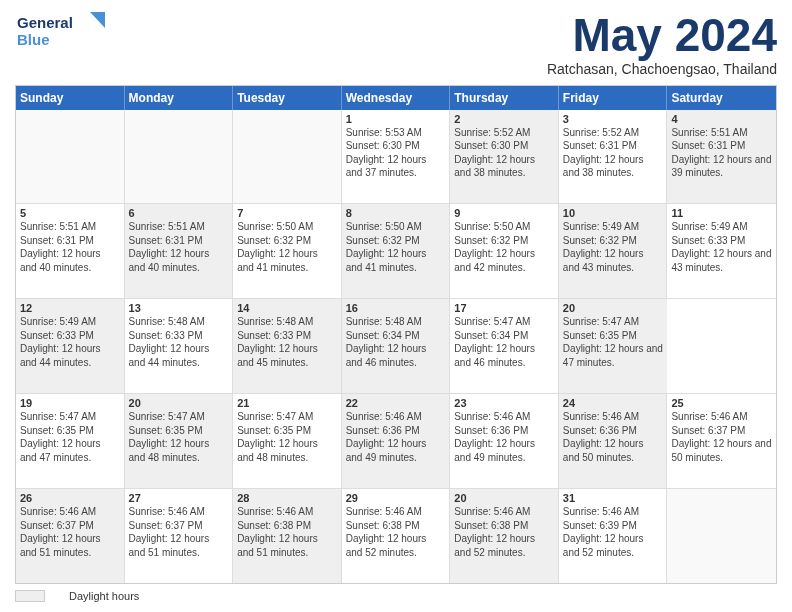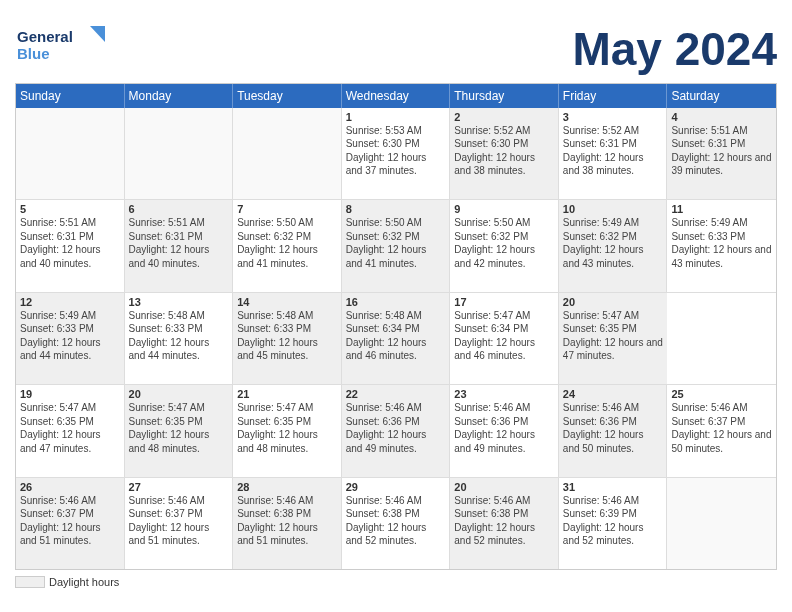--- a/index.html
+++ b/index.html
@@ -6,21 +6,21 @@
     body {
       font-family: Arial, sans-serif;
       background: #fff;
       width: 792px;
       height: 612px;
       overflow: hidden;
     }
     .page {
       width: 792px;
       height: 612px;
-      padding: 24px 15px;
+      padding: 10px 15px;
       display: flex;
       flex-direction: column;
     }
     .header {
       display: flex;
       justify-content: space-between;
       align-items: flex-start;
       margin-bottom: 8px;
     }
     .logo {
@@ -48,21 +48,21 @@
       flex-direction: column;
       border: 1px solid #ccc;
     }
     .cal-header-row {
       display: grid;
       grid-template-columns: repeat(7, 1fr);
       background: #2c6bbf;
     }
     .cal-header-cell {
       color: #fff;
-      font-weight: normal;
+      font-weight: bold;
       font-size: 12px;
       padding: 5px 4px;
       text-align: left;
       border-right: 1px solid rgba(255,255,255,0.3);
     }
     .cal-header-cell:last-child { border-right: none; }
     .cal-body {
       flex: 1;
       display: flex;
       flex-direction: column;
@@ -92,21 +92,21 @@
       margin-bottom: 1px;
     }
     .cell-info {
       font-size: 10px;
       line-height: 1.35;
       color: #444;
     }
     .footer {
       display: flex;
       align-items: center;
-      gap: 4px;
+      gap: 24px;
       margin-top: 6px;
       font-size: 11px;
       color: #333;
     }
     .footer-swatch {
       width: 30px;
       height: 12px;
       background: #efefef;
       border: 1px solid #ccc;
     }
@@ -118,20 +118,21 @@
   <div class="header">
     <div class="logo">
   <svg width="90" height="40" viewBox="0 0 90 40">
     <text x="2" y="18" font-size="15" font-weight="bold" fill="#1a3a6b" font-family="Arial">General</text>
     <text x="2" y="35" font-size="15" font-weight="bold" fill="#4a90d9" font-family="Arial">Blue</text>
     <polygon points="75,2 90,2 90,18" fill="#4a90d9"></polygon>
   </svg>
 </div>
     <div class="title-block">
       <div class="main-title">May 2024</div>
+      <div class="subtitle">Ratchasan, Chachoengsao, Thailand</div>
     </div>
   </div>
 
   <div class="calendar">
     <div class="cal-header-row">
     <div class="cal-header-cell">Sunday</div>
         <div class="cal-header-cell">Monday</div>
         <div class="cal-header-cell">Tuesday</div>
         <div class="cal-header-cell">Wednesday</div>
         <div class="cal-header-cell">Thursday</div>

